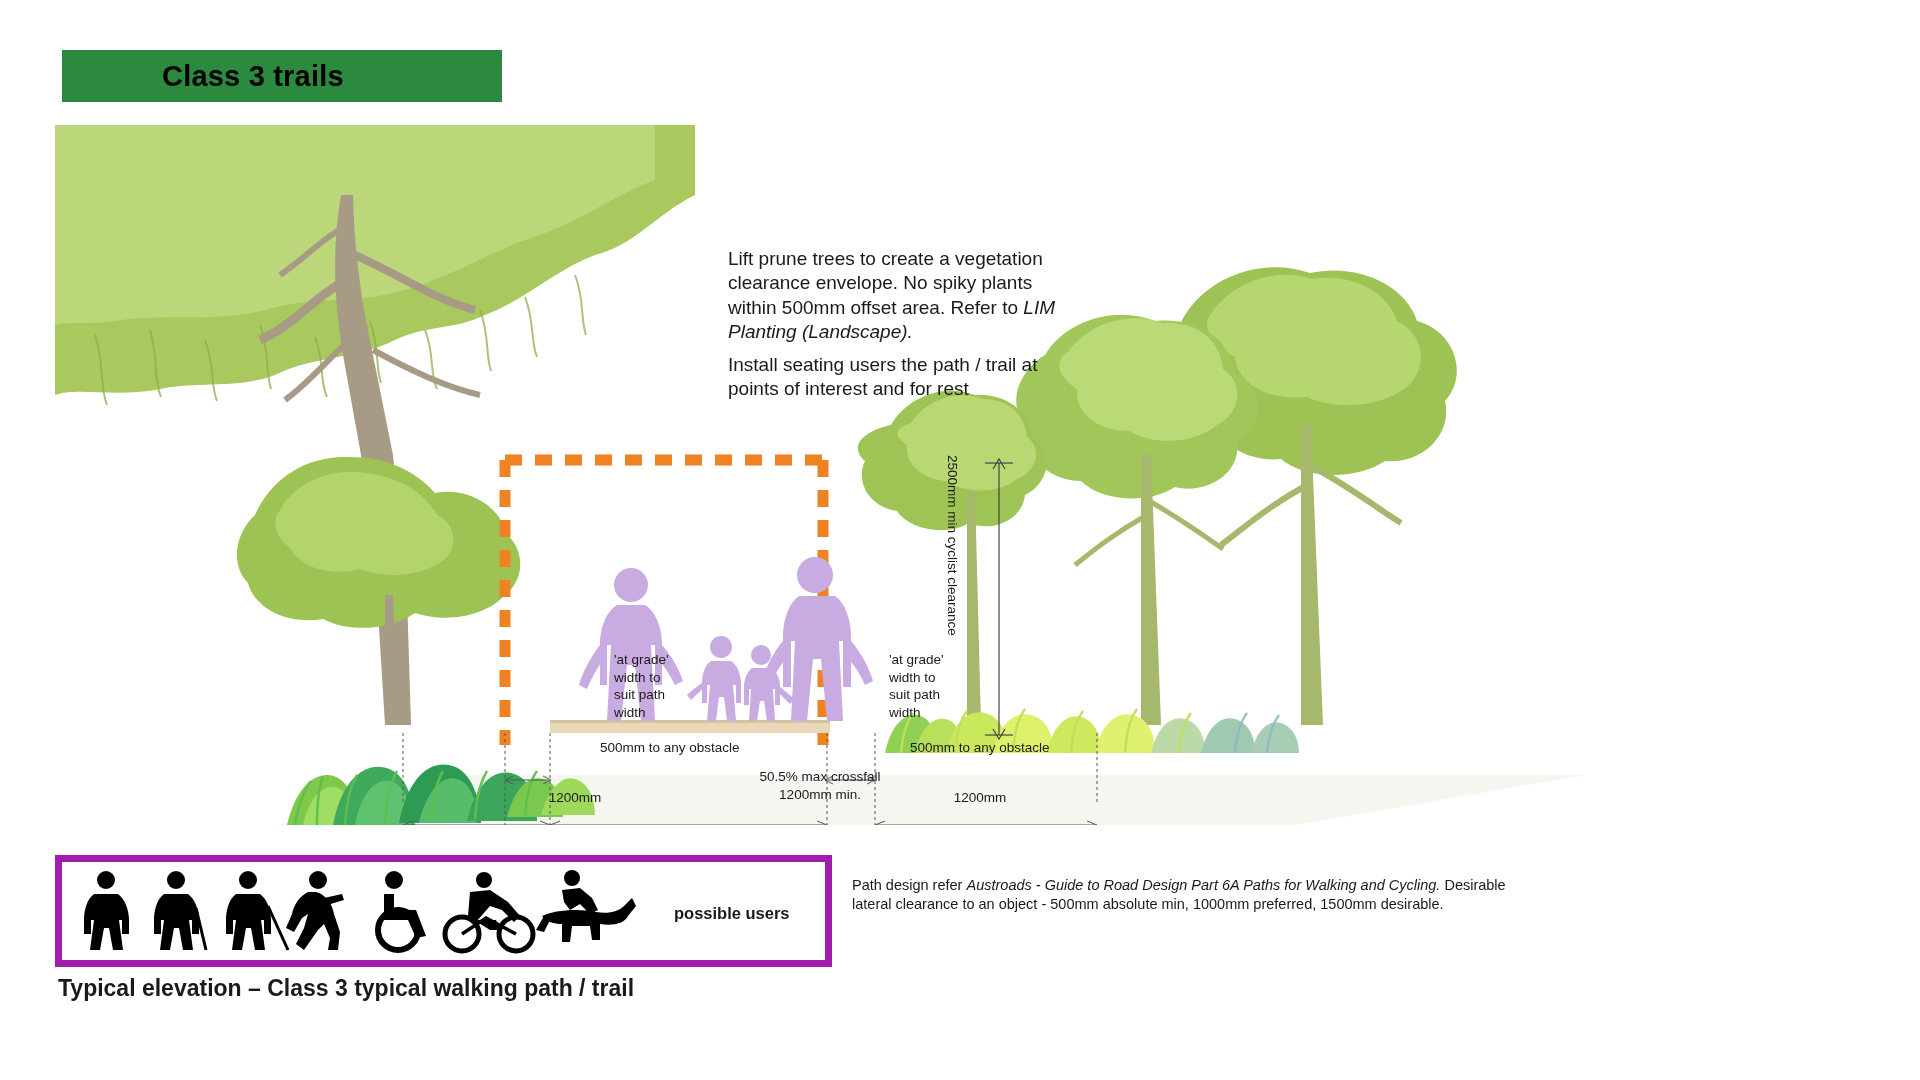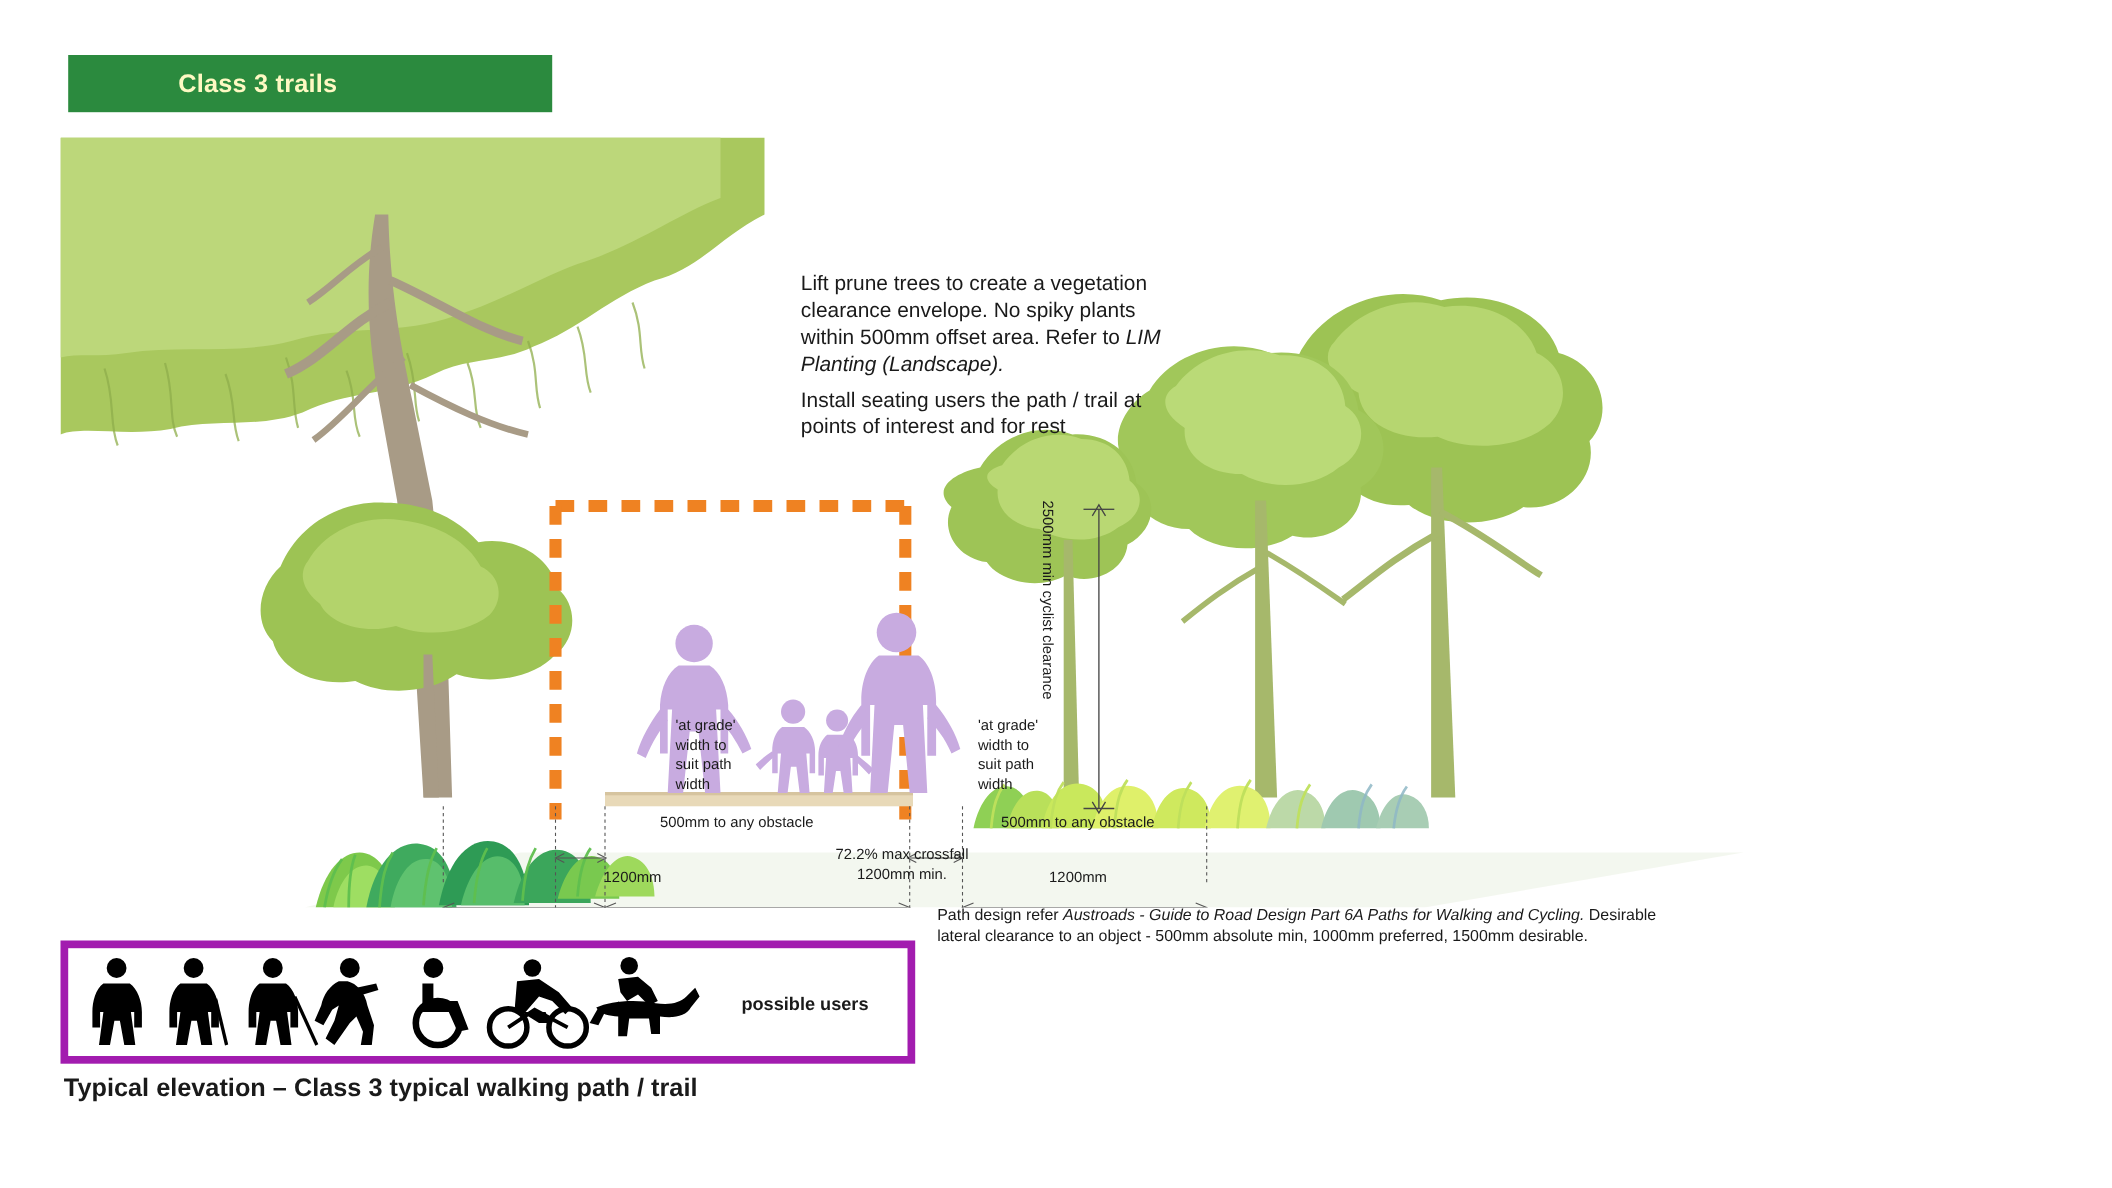--- a/index.html
+++ b/index.html
@@ -27,22 +27,22 @@
     position: absolute;
     left: 62px;
     top: 50px;
     width: 440px;
     height: 52px;
     background: #2b8a3e;
     display: flex;
     align-items: center;
   }
   .banner span {
-    color: #fef9c3;
-    font-size: 23px;
+    color: #000000;
+    font-size: 29px;
     font-weight: bold;
     margin-left: 100px;
     letter-spacing: .2px;
   }
 
   
   .scene {
     position: absolute;
     left: 55px;
     top: 125px;
@@ -106,21 +106,21 @@
     left: 612px;
     top: 42px;
     font-size: 16.5px;
     font-weight: bold;
   }
 
   
   .right-text {
     position: absolute;
     left: 852px;
-    top: 823px;
+    top: 876px;
     width: 680px;
     font-size: 14.5px;
     line-height: 1.3;
   }
   .right-text p { margin: 0 0 12px 0; }
   .right-text i { font-style: italic; }
 
   
   .caption-main {
     position: absolute;
@@ -379,21 +379,21 @@
 
   <div class="at-grade-left">'at grade' width to suit path width</div>
   <div class="at-grade-right">'at grade' width to suit path width</div>
 
   <div class="vert-label">2500mm min cyclist clearance</div>
 
   <div class="dim-500-left">500mm to any obstacle</div>
   <div class="dim-500-right">500mm to any obstacle</div>
 
   <div class="dim-cross">
-    <div>72.2% max crossfall</div>
+    <div>50.5% max crossfall</div>
     <div>1200mm min.</div>
   </div>
 
   <div class="dim-1200a">1200mm</div>
   <div class="dim-1200b">1200mm</div>
 
   <div class="users-box">
     <div class="users-icons">
       <svg width="590" height="86" viewBox="0 0 590 86" xmlns="http://www.w3.org/2000/svg" fill="#000000">
 

